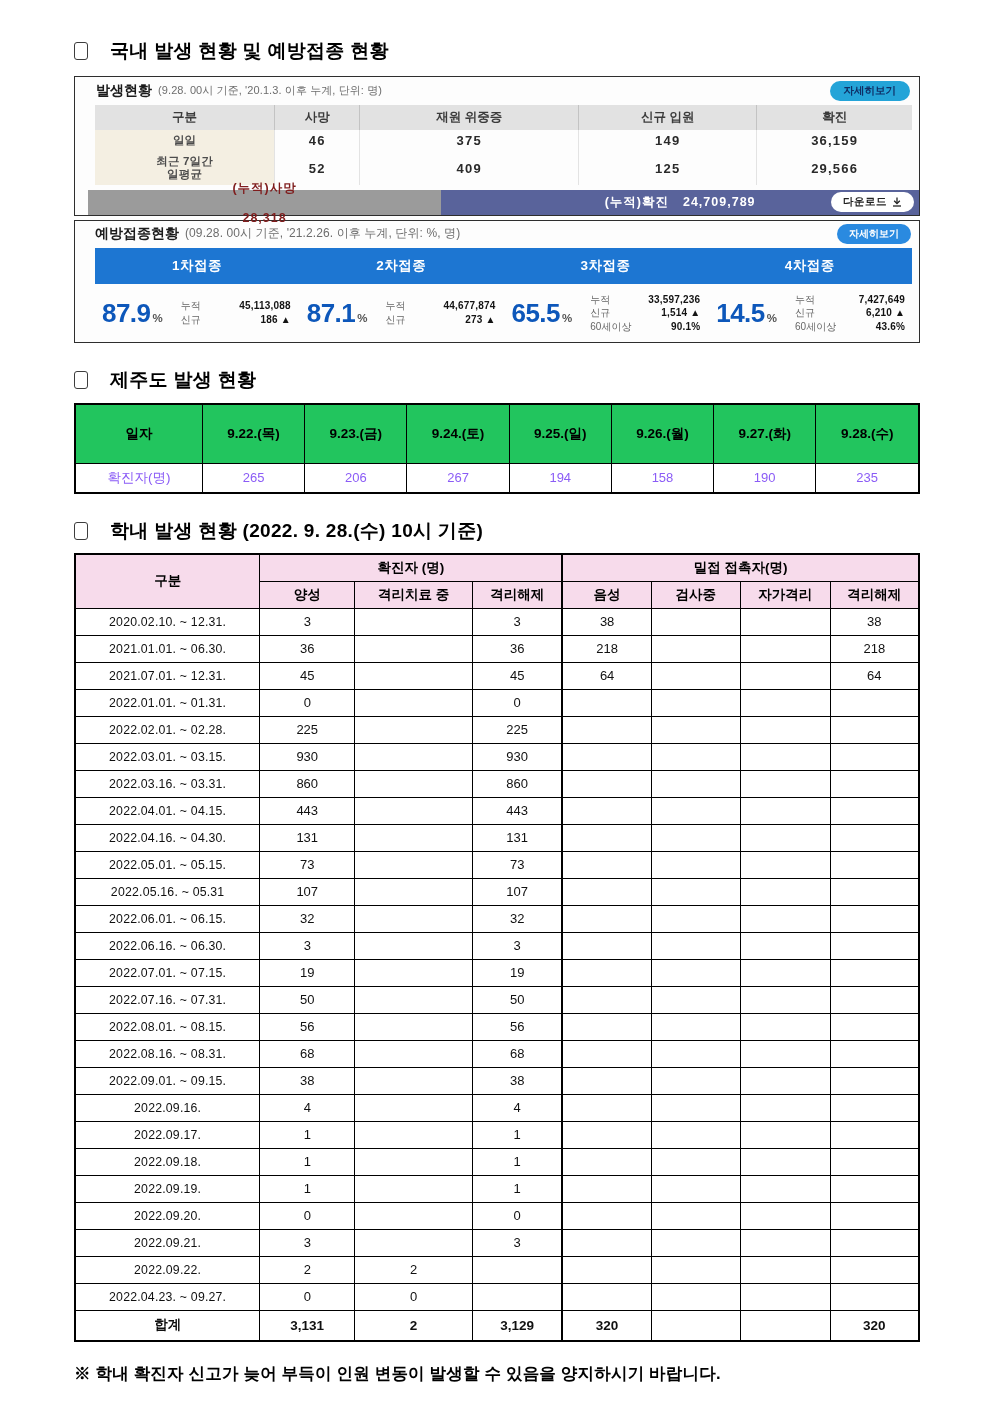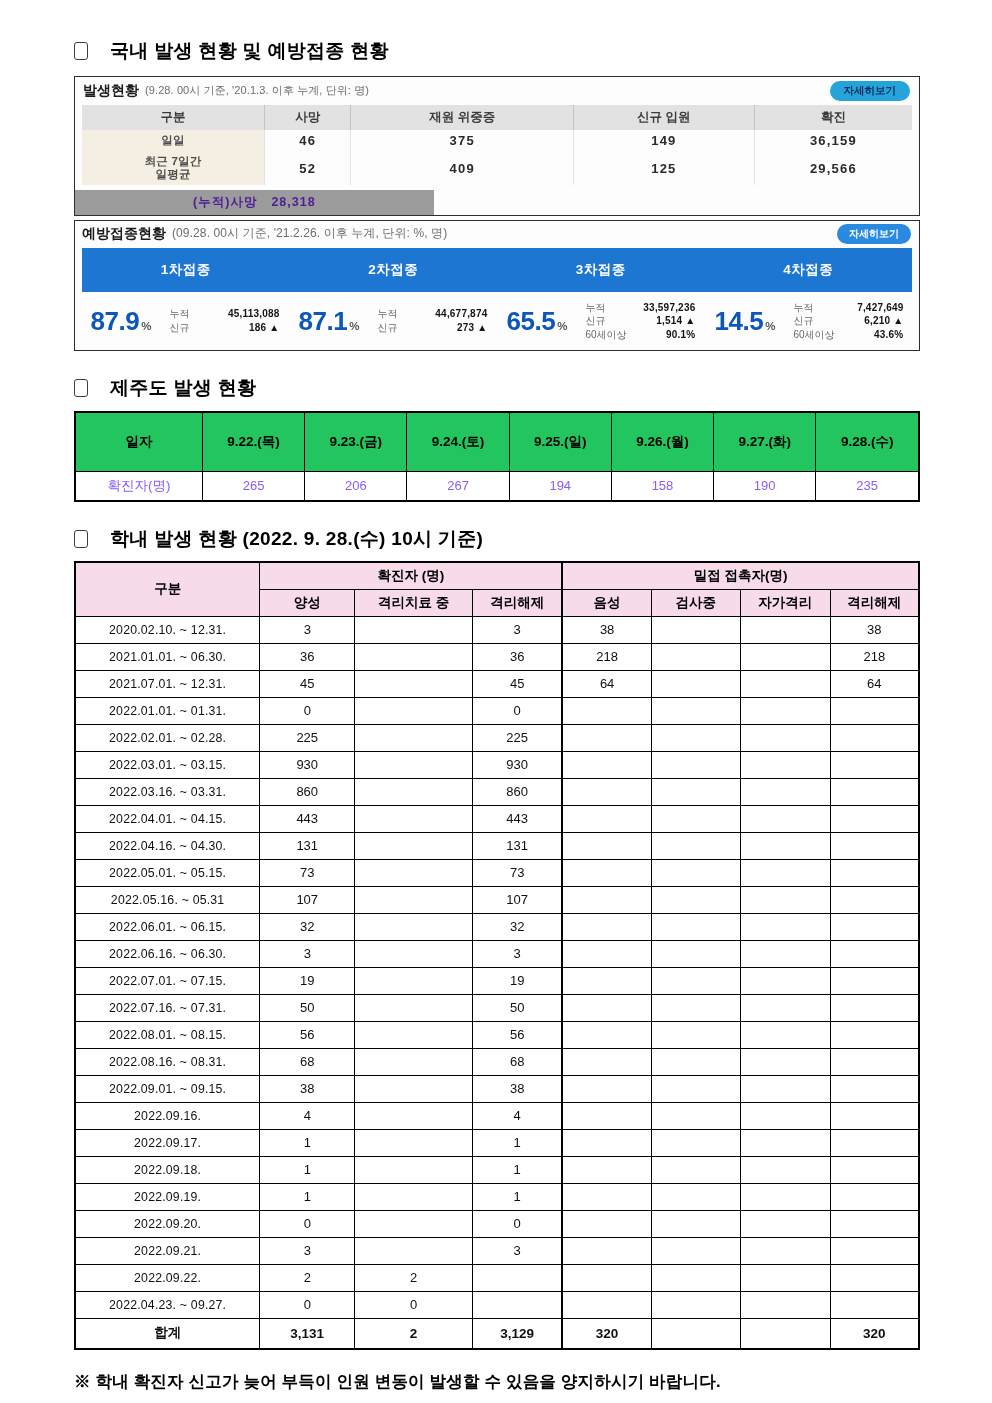--- a/index.html
+++ b/index.html
@@ -5,41 +5,41 @@
   html,body { margin:0; padding:0; background:#fff; }
   body { width:992px; font-family:"Liberation Sans", sans-serif; color:#000; }
   .page { box-sizing:border-box; width:992px; min-height:1403px; padding:40px 72px 30px 74px; position:relative; }
 
   
   .sec-title { display:flex; align-items:center; gap:22px; font-size:19px; font-weight:bold; letter-spacing:0.3px; line-height:1.2; }
   .cbx { width:12px; height:16px; border:1.6px solid #3d3d3d; border-radius:3px; flex:none; background:#fff; }
   .mt-lg { margin-top:26px; }
 
   
-  .panel { border:1px solid #2e2e2e; margin-top:13px; background:#fdfdfd; }
+  .panel { border:1px solid #2e2e2e; margin-top:13px; background:#fdfdfd;padding-left:13px; }
   .panel-head { display:flex; align-items:center; padding:4px 9px 3px 8px; }
   .panel-title { font-weight:bold; font-size:14px; color:#1b1b1b; }
   .panel-sub { font-size:11px; color:#6d6d6d; margin-left:6px; letter-spacing:0.1px; }
   .pill-cyan { margin-left:auto; background:#24a4d8; color:#0f2f66; font-size:10.5px; font-weight:bold; padding:3px 14px; border-radius:11px; border:none; cursor:pointer; font-family:inherit; }
   .pill-blue { margin-left:auto; background:#2a8ae0; color:#ffffff; font-size:10px; font-weight:bold; padding:3px 12px; border-radius:10px; border:none; cursor:pointer; font-family:inherit; }
 
   
   .ob-table { width:calc(100% - 14px); margin:1px 7px 0 7px; border-collapse:collapse; }
   .ob-table th, .ob-table td { text-align:center; }
   .ob-head th { background:#e2e2e2; color:#3b3b3b; font-size:12.5px; font-weight:bold; padding:4px 0; border-left:1px solid #c3c3c3; }
   .ob-head th:first-child { border-left:none; width:22%; }
   .ob-body td { font-size:13px; font-weight:bold; color:#2a2a2a; letter-spacing:1.2px; padding:3.5px 0; border-left:1px solid #e3e3e3; }
   .ob-body td.ob-label { background:#f4efe2; color:#4c4c4c; font-size:11.5px; letter-spacing:0.2px; white-space:pre-line; line-height:1.12; border-left:none; font-weight:bold; }
   .cum-bar { display:flex; height:25px; margin-top:5px; }
-  .cum-death { width:42.5%; background:#9b9b9b; color:#4c1d95; font-weight:bold; font-size:12.5px; display:flex; align-items:center; justify-content:center; gap:14px; letter-spacing:1px; }
+  .cum-death { width:42.5%; background:#9b9b9b; color:#7f1d1d; font-weight:bold; font-size:12.5px; display:flex; align-items:center; justify-content:center; gap:14px; letter-spacing:1px;flex-direction:column; }
   .cum-conf  { flex:1; background:#59639b; color:#fff; font-weight:bold; font-size:12.5px; display:flex; align-items:center; justify-content:center; gap:14px; letter-spacing:1px; position:relative; }
   .dl-pill { position:absolute; right:5px; top:2.5px; background:#fff; color:#222; font-size:10.5px; font-weight:bold; border-radius:10px; padding:3px 12px; display:flex; align-items:center; gap:5px; border:none; cursor:pointer; font-family:inherit; letter-spacing:0.5px; }
 
   
-  .vac-bar { display:flex; background:#1d76d2; height:44px; margin:2px 7px 0 7px; }
+  .vac-bar { display:flex; background:#1d76d2; height:36px; margin:2px 7px 0 7px; }
   .vac-bar .vac-cell { flex:1; display:flex; align-items:center; justify-content:center; color:#fff; font-weight:bold; font-size:13.5px; letter-spacing:0.5px; }
   .vac-stats { display:flex; padding:9px 6px 9px 6px; }
   .vac-col { flex:1; display:flex; align-items:center; justify-content:center; gap:18px; }
   .vac-pct-wrap { display:flex; align-items:baseline; gap:2px; }
   .vac-pct { color:#0d57ba; font-weight:bold; font-size:26px; line-height:1; letter-spacing:-0.5px; }
   .vac-unit { font-size:11.5px; font-weight:bold; color:#555; }
   .vac-mini { font-size:10px; }
   .vac-mini-row { display:flex; line-height:13.5px; }
   .vac-mini-label { color:#666; min-width:46px; text-align:left; }
   .vac-mini-value { color:#131313; font-weight:bold; text-align:right; min-width:64px; letter-spacing:0.2px; }
@@ -109,20 +109,32 @@
             <td>125</td>
             <td>29,566</td>
           </tr>
         </tbody>
     </table>
     <div class="cum-bar">
       <div class="cum-death">
         <span>(누적)사망</span>
         <span>28,318</span>
       </div>
+      <div class="cum-conf">
+        <span>(누적)확진</span>
+        <span>24,709,789</span>
+        <button class="dl-pill">
+          <span>다운로드</span>
+          <svg class="dlicon" width="10" height="10" viewBox="0 0 10 10">
+            <path d="M5 0.5 V6" stroke="#222" stroke-width="1.3" fill="none"></path>
+            <path d="M2.2 3.8 L5 6.6 L7.8 3.8" stroke="#222" stroke-width="1.3" fill="none"></path>
+            <path d="M1 9 H9" stroke="#222" stroke-width="1.3" fill="none"></path>
+          </svg>
+        </button>
+      </div>
     </div>
   </div>
 
   <div class="panel" style="margin-top:4px;">
     <div class="panel-head" style="padding:3px 8px 2px 7px;">
       <span class="panel-title" style="font-size:14px;">예방접종현황</span>
       <span class="panel-sub" style="font-size:12px;">(09.28. 00시 기준, '21.2.26. 이후 누계, 단위: %, 명)</span>
       <button class="pill-blue">자세히보기</button>
     </div>
     <div class="vac-bar">

